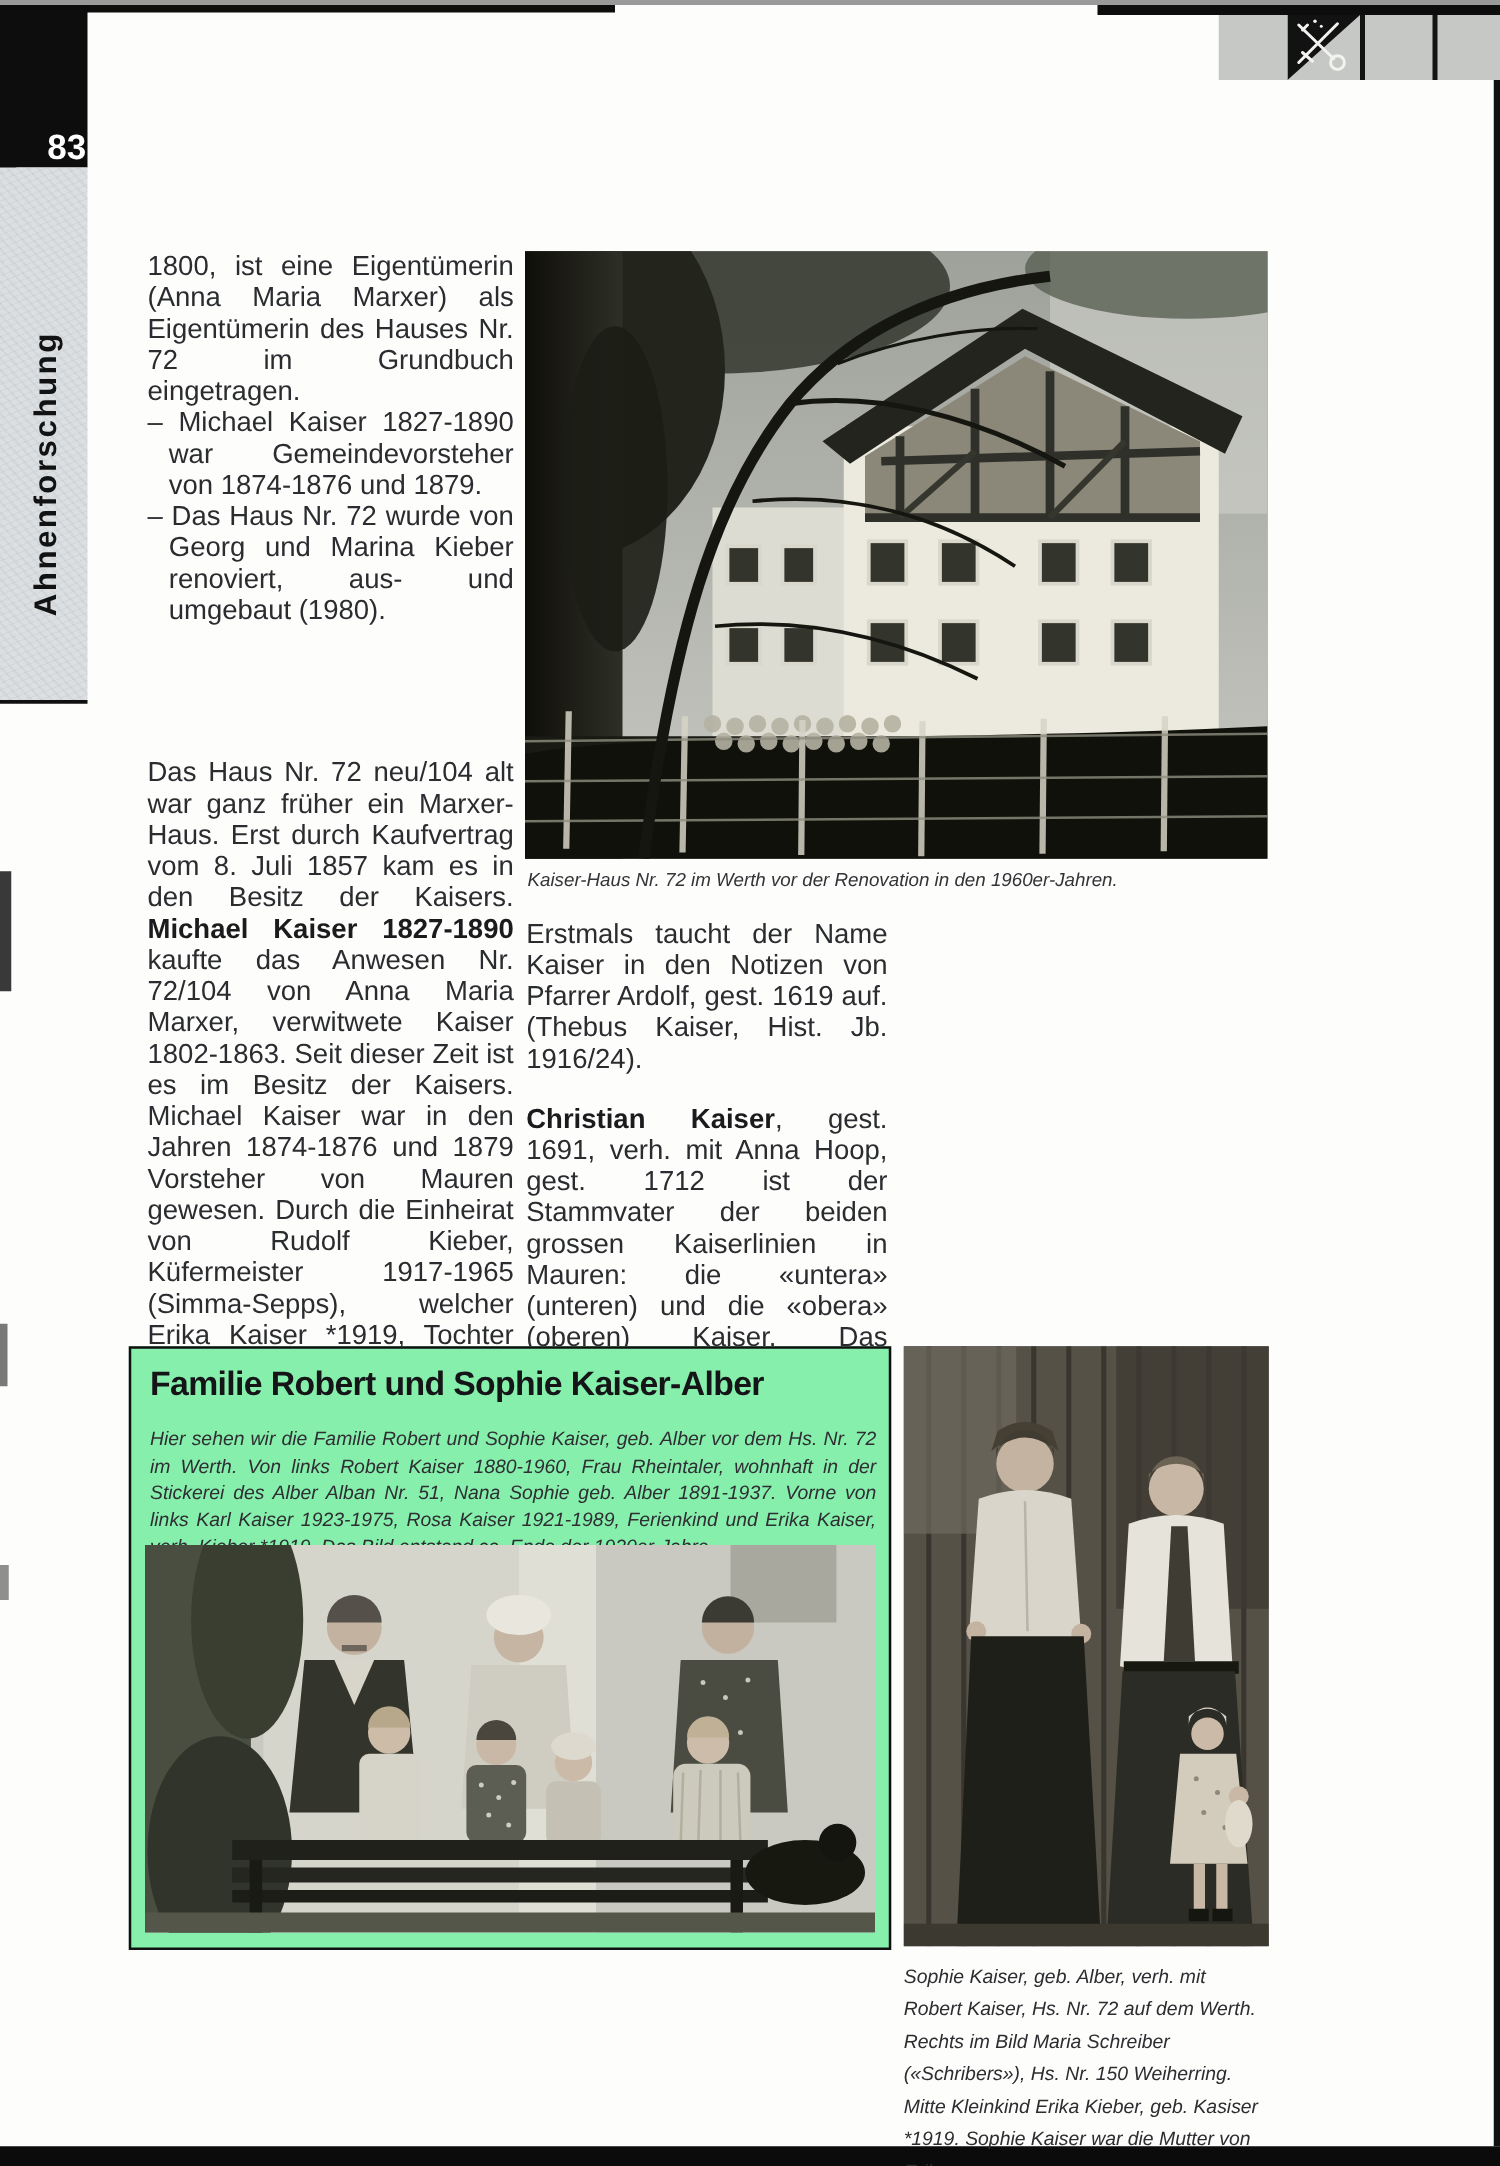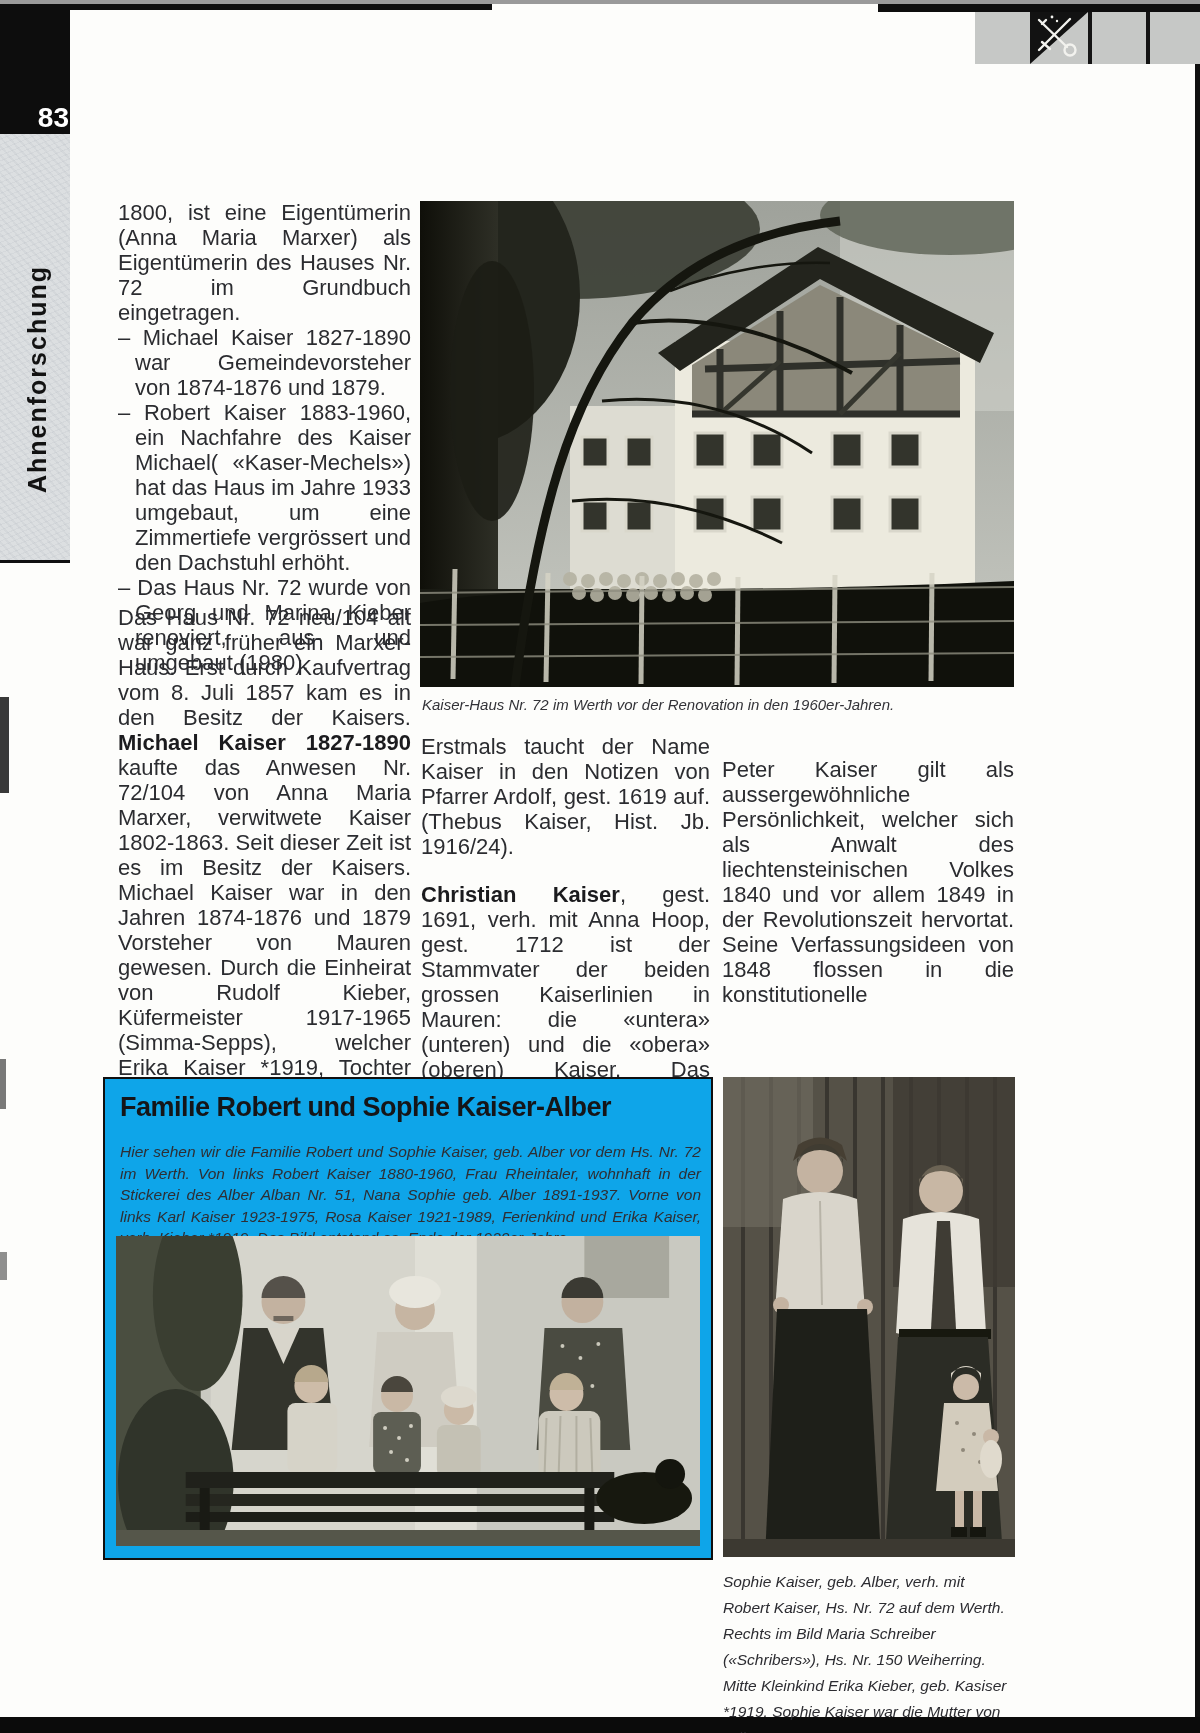--- a/index.html
+++ b/index.html
@@ -48,21 +48,21 @@
   .para-gap{margin-top:23px;}
   b{color:#1b1b1e;}
   
   .house-photo{position:absolute;left:420px;top:197px;width:594px;height:486px;background:#777;}
   .house-photo svg{display:block;width:100%;height:100%;}
   .house-caption{position:absolute;left:422px;top:692px;width:592px;font-style:italic;font-size:15px;color:#333338;}
   .right-photo{position:absolute;left:723px;top:1073px;width:292px;height:480px;background:#555;}
   .right-photo svg{display:block;width:100%;height:100%;}
   .right-caption{position:absolute;left:723px;top:1565px;width:292px;font-style:italic;font-size:15.5px;line-height:26px;color:#2c2c31;text-align:left;}
   
-  .family-box{position:absolute;left:103px;top:1073px;width:610px;height:483px;border:2px solid #101010;background:#0ea5e9;box-sizing:border-box;}
+  .family-box{position:absolute;left:103px;top:1073px;width:610px;height:483px;border:2px solid #101010;background:#86efac;box-sizing:border-box;}
   .family-title{position:absolute;left:15px;top:13px;font-size:27px;font-weight:bold;letter-spacing:-0.5px;color:#151518;}
   .family-caption{position:absolute;left:15px;top:62px;width:581px;font-style:italic;font-size:15.5px;line-height:21.5px;color:#2e2e33;text-align:justify;}
   .bench-photo{position:absolute;left:11px;top:157px;width:584px;height:310px;background:#888;}
   .bench-photo svg{display:block;width:100%;height:100%;}
 </style>
 </head>
 <body>
 
 <div class="page">
 
@@ -99,21 +99,20 @@
   </div>
 
   <div class="sidebar">
     <span class="sidebar-label">Ahnenforschung</span>
   </div>
   <div class="sidebar-underline"></div>
 
   <div class="col-intro btxt">
     <div class="intro-lead">1800, ist eine Eigentümerin (Anna Maria Marxer) als Eigentümerin des Hauses Nr. 72 im Grundbuch eingetragen.</div>
     <div class="intro-item"><span>–</span> <span>Michael Kaiser 1827-1890 war Gemeindevorsteher von 1874-1876 und 1879.</span></div>
-    <div class="intro-item"><span>–</span> <span>Robert Kaiser 1883-1960, ein Nachfahre des Kaiser Michael( «Kaser-Mechels») hat das Haus im Jahre 1933 umgebaut, um eine Zimmertiefe vergrössert und den Dachstuhl erhöht.</span></div>
     <div class="intro-item"><span>–</span> <span>Das Haus Nr. 72 wurde von Georg und Marina Kieber renoviert, aus- und umgebaut (1980).</span></div>
   </div>
 
   <div class="col-left-para btxt">
     <span>Das Haus Nr. 72 neu/104 alt war ganz früher ein Marxer-Haus. Erst durch Kaufvertrag vom 8. Juli 1857 kam es in den Besitz der Kaisers. </span><b>Michael Kaiser 1827-1890</b><span> kaufte das Anwesen Nr. 72/104 von Anna Maria Marxer, verwitwete Kaiser 1802-1863. Seit dieser Zeit ist es im Besitz der Kaisers. Michael Kaiser war in den Jahren 1874-1876 und 1879 Vorsteher von Mauren gewesen. Durch die Einheirat von Rudolf Kieber, Küfermeister 1917-1965 (Simma-Sepps), welcher Erika Kaiser *1919, Tochter des Robert und der Sophie Kaiser, geb. Alber, Nr. 72, ging es in den Besitz der Kiebers über, nämlich an den Sohn </span><b>Georg Kieber *1946</b><span>.</span>
   </div>
 
   <figure class="house-photo" style="margin:0">
     <svg viewBox="0 0 594 486" preserveAspectRatio="none">
       <defs>
@@ -217,21 +216,20 @@
   <div class="house-caption">Kaiser-Haus Nr. 72 im Werth vor der Renovation in den 1960er-Jahren.</div>
 
   <div class="col-mid btxt">
     <div>Erstmals taucht der Name Kaiser in den Notizen von Pfarrer Ardolf, gest. 1619 auf. (Thebus Kaiser, Hist. Jb. 1916/24).</div>
     <div class="para-gap">
       <b>Christian Kaiser</b><span>, gest. 1691, verh. mit Anna Hoop, gest. 1712 ist der Stammvater der beiden grossen Kaiserlinien in Mauren: die «untera» (unteren) und die «obera» (oberen) Kaiser. Das gemeinsame Stammhaus ist das Haus Nr. 74 neu/alt 67 (Metzgerei Kaufmann, später Metzgerei Hersche und derzeit Metzgerei Ospelt). Das geschichtsträchtige Haus</span>
     </div>
   </div>
 
   <div class="col-right btxt">
-    <div class="para-gap">Peter Kaiser gilt als aussergewöhnliche Persönlichkeit, welcher sich als Anwalt des liechtensteinischen Volkes 1840 und vor allem 1849 in der Revolutionszeit hervortat. Seine Verfassungsideen von 1848 flossen in die konstitutionelle</div>
   </div>
 
   <section class="family-box">
     <h2 class="family-title" style="margin:0">Familie Robert und Sophie Kaiser-Alber</h2>
     <div class="family-caption">Hier sehen wir die Familie Robert und Sophie Kaiser, geb. Alber vor dem Hs. Nr. 72 im Werth. Von links Robert Kaiser 1880-1960, Frau Rheintaler, wohnhaft in der Stickerei des Alber Alban Nr. 51, Nana Sophie geb. Alber 1891-1937. Vorne von links Karl Kaiser 1923-1975, Rosa Kaiser 1921-1989, Ferienkind und Erika Kaiser, verh. Kieber *1919. Das Bild entstand ca. Ende der 1920er-Jahre.</div>
     <figure class="bench-photo" style="margin:0">
       <svg viewBox="0 0 586 310" preserveAspectRatio="none">
         <rect width="586" height="310" fill="#c9c9c1"></rect>
         <rect x="95" y="0" width="205" height="310" fill="#d6d5cc"></rect>
         <rect x="300" y="0" width="62" height="310" fill="#e0dfd6"></rect>

